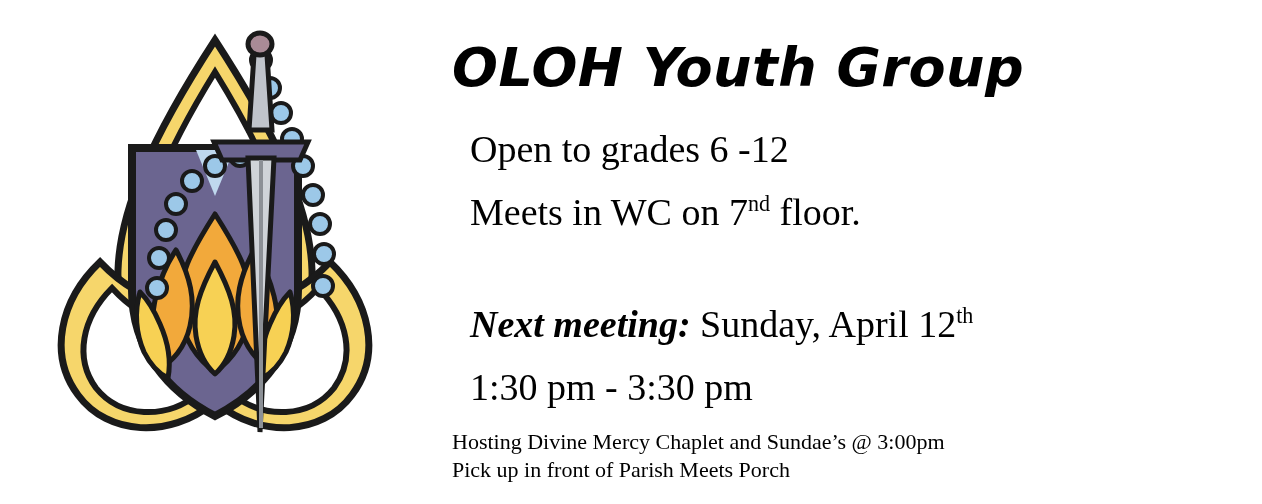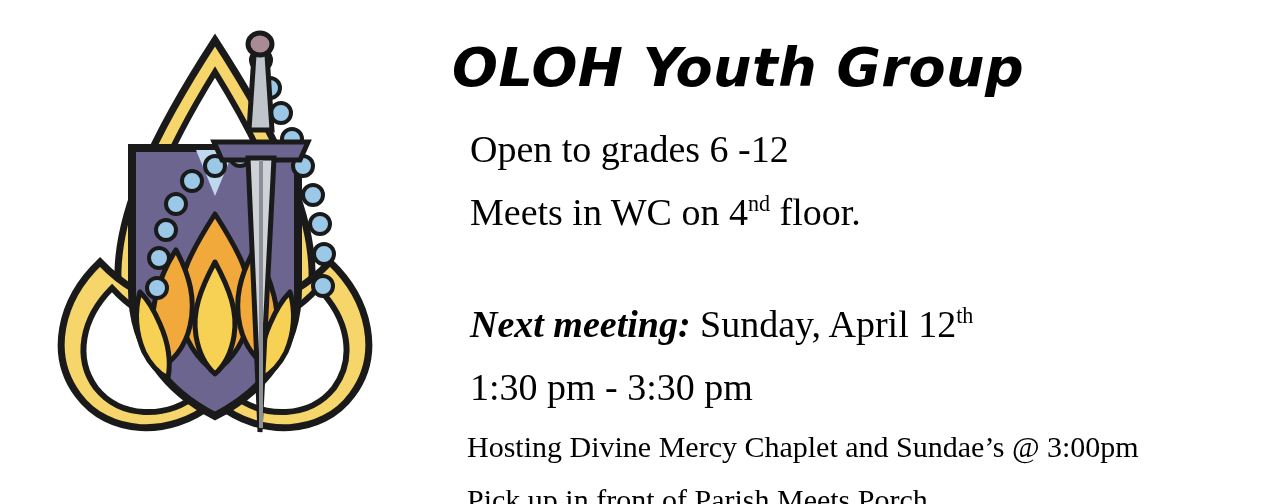--- a/index.html
+++ b/index.html
@@ -59,23 +59,23 @@
   .line .bold {
     font-weight: bold;
     font-style: italic;
   }
   sup {
     font-size: 0.58em;
     vertical-align: super;
     line-height: 0;
   }
   .small {
-    font-size: 30px;
+    font-size: 22px;
     line-height: 1.26;
-    margin: 15px;
+    margin: 0;
     white-space: nowrap;
   }
   .detail-block {
     margin-top: 8px;
   }
 </style>
 </head>
 <body>
 
 <div class="flyer">
@@ -131,21 +131,21 @@
         <path d="M261 160 L 261 428" stroke="#8C9096" stroke-width="4" fill="none"></path>
       </g>
     </svg>
   </div>
 
   <div class="content">
     <h1 class="title">OLOH Youth Group</h1>
 
     <p class="line">Open to grades 6 -12</p>
 
-    <p class="line"><span>Meets in WC on 4</span><sup>nd</sup><span> floor.</span></p>
+    <p class="line"><span>Meets in WC on 7</span><sup>nd</sup><span> floor.</span></p>
 
     <div class="spacer"></div>
 
     <p class="line"><span class="bold">Next meeting:</span><span> Sunday, April 12</span><sup>th</sup></p>
 
     <p class="line">1:30 pm - 3:30 pm</p>
 
     <div class="detail-block">
       <p class="small">Hosting Divine Mercy Chaplet and Sundae’s @ 3:00pm</p>
       <p class="small">Pick up in front of Parish Meets Porch</p>

